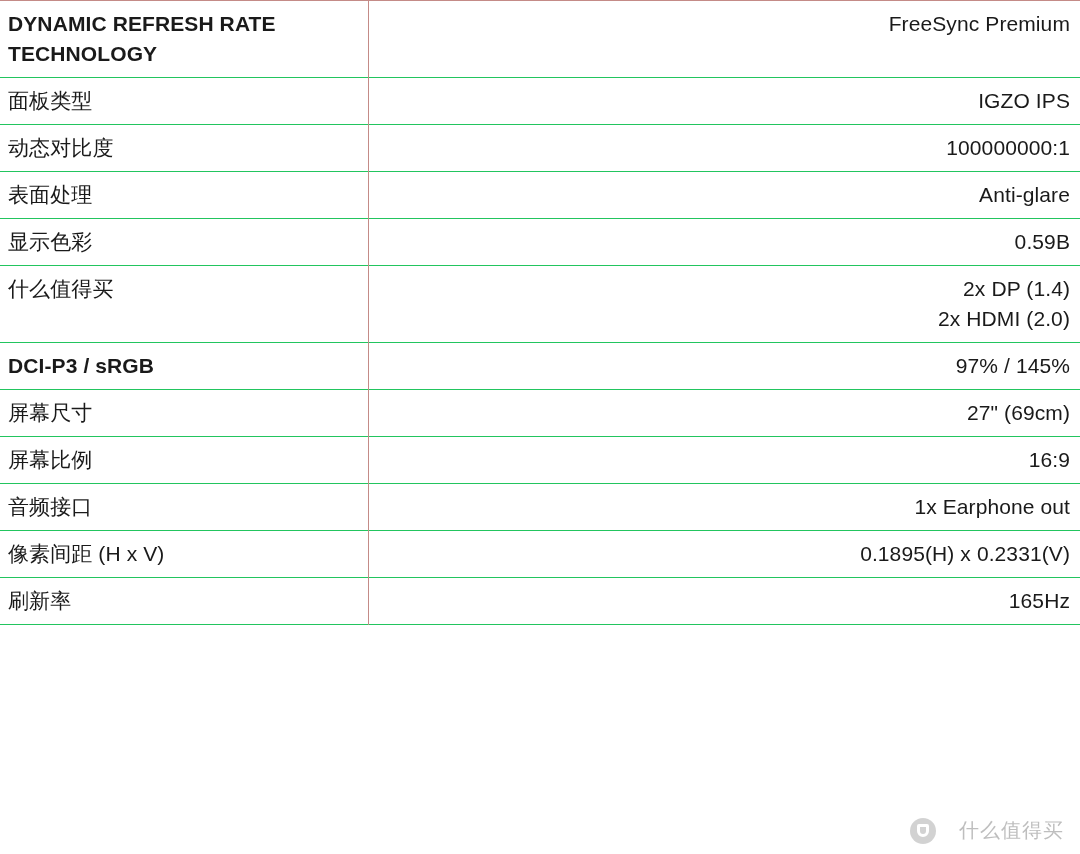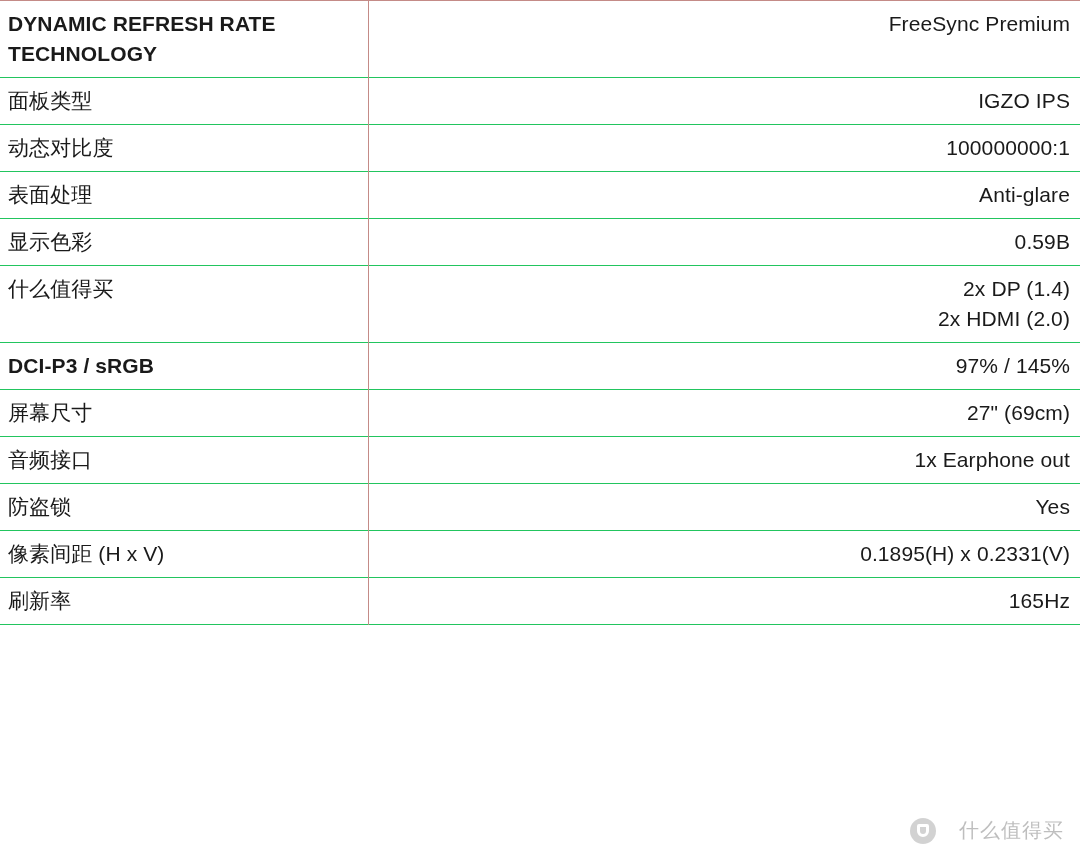--- a/index.html
+++ b/index.html
@@ -137,29 +137,29 @@
           <span class="val-line">97% / 145%</span>
         </td>
       </tr>
       <tr>
         <td class="label">屏幕尺寸</td>
         <td class="value">
           <span class="val-line">27" (69cm)</span>
         </td>
       </tr>
       <tr>
+        <td class="label">屏幕比例</td>
+        <td class="value">
+          <span class="val-line">16:9</span>
+        </td>
+      </tr>
+      <tr>
         <td class="label">音频接口</td>
         <td class="value">
           <span class="val-line">1x Earphone out</span>
-        </td>
-      </tr>
-      <tr>
-        <td class="label">防盗锁</td>
-        <td class="value">
-          <span class="val-line">Yes</span>
         </td>
       </tr>
       <tr>
         <td class="label">像素间距 (H x V)</td>
         <td class="value">
           <span class="val-line">0.1895(H) x 0.2331(V)</span>
         </td>
       </tr>
       <tr>
         <td class="label">刷新率</td>

